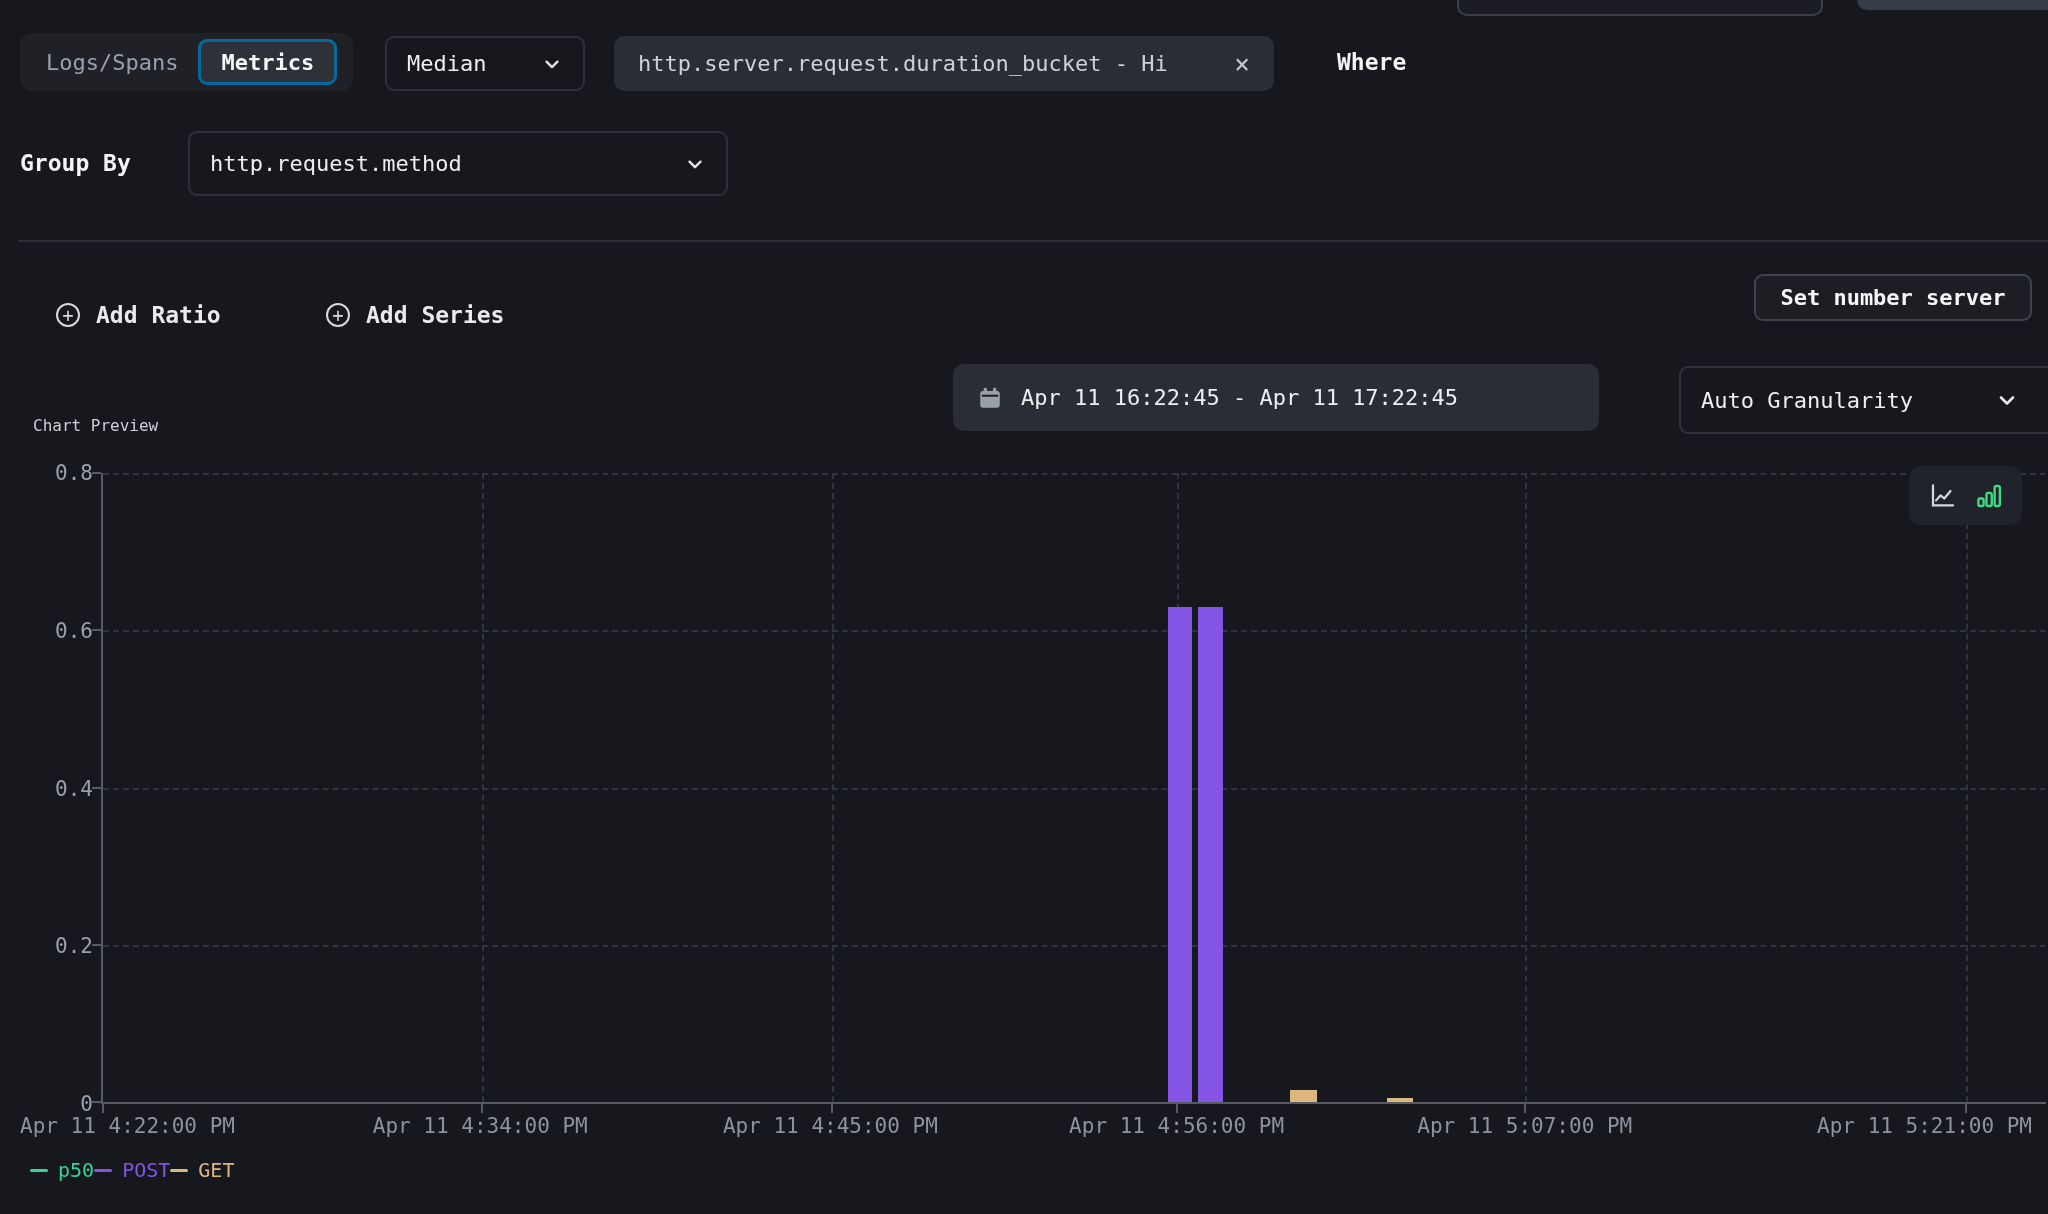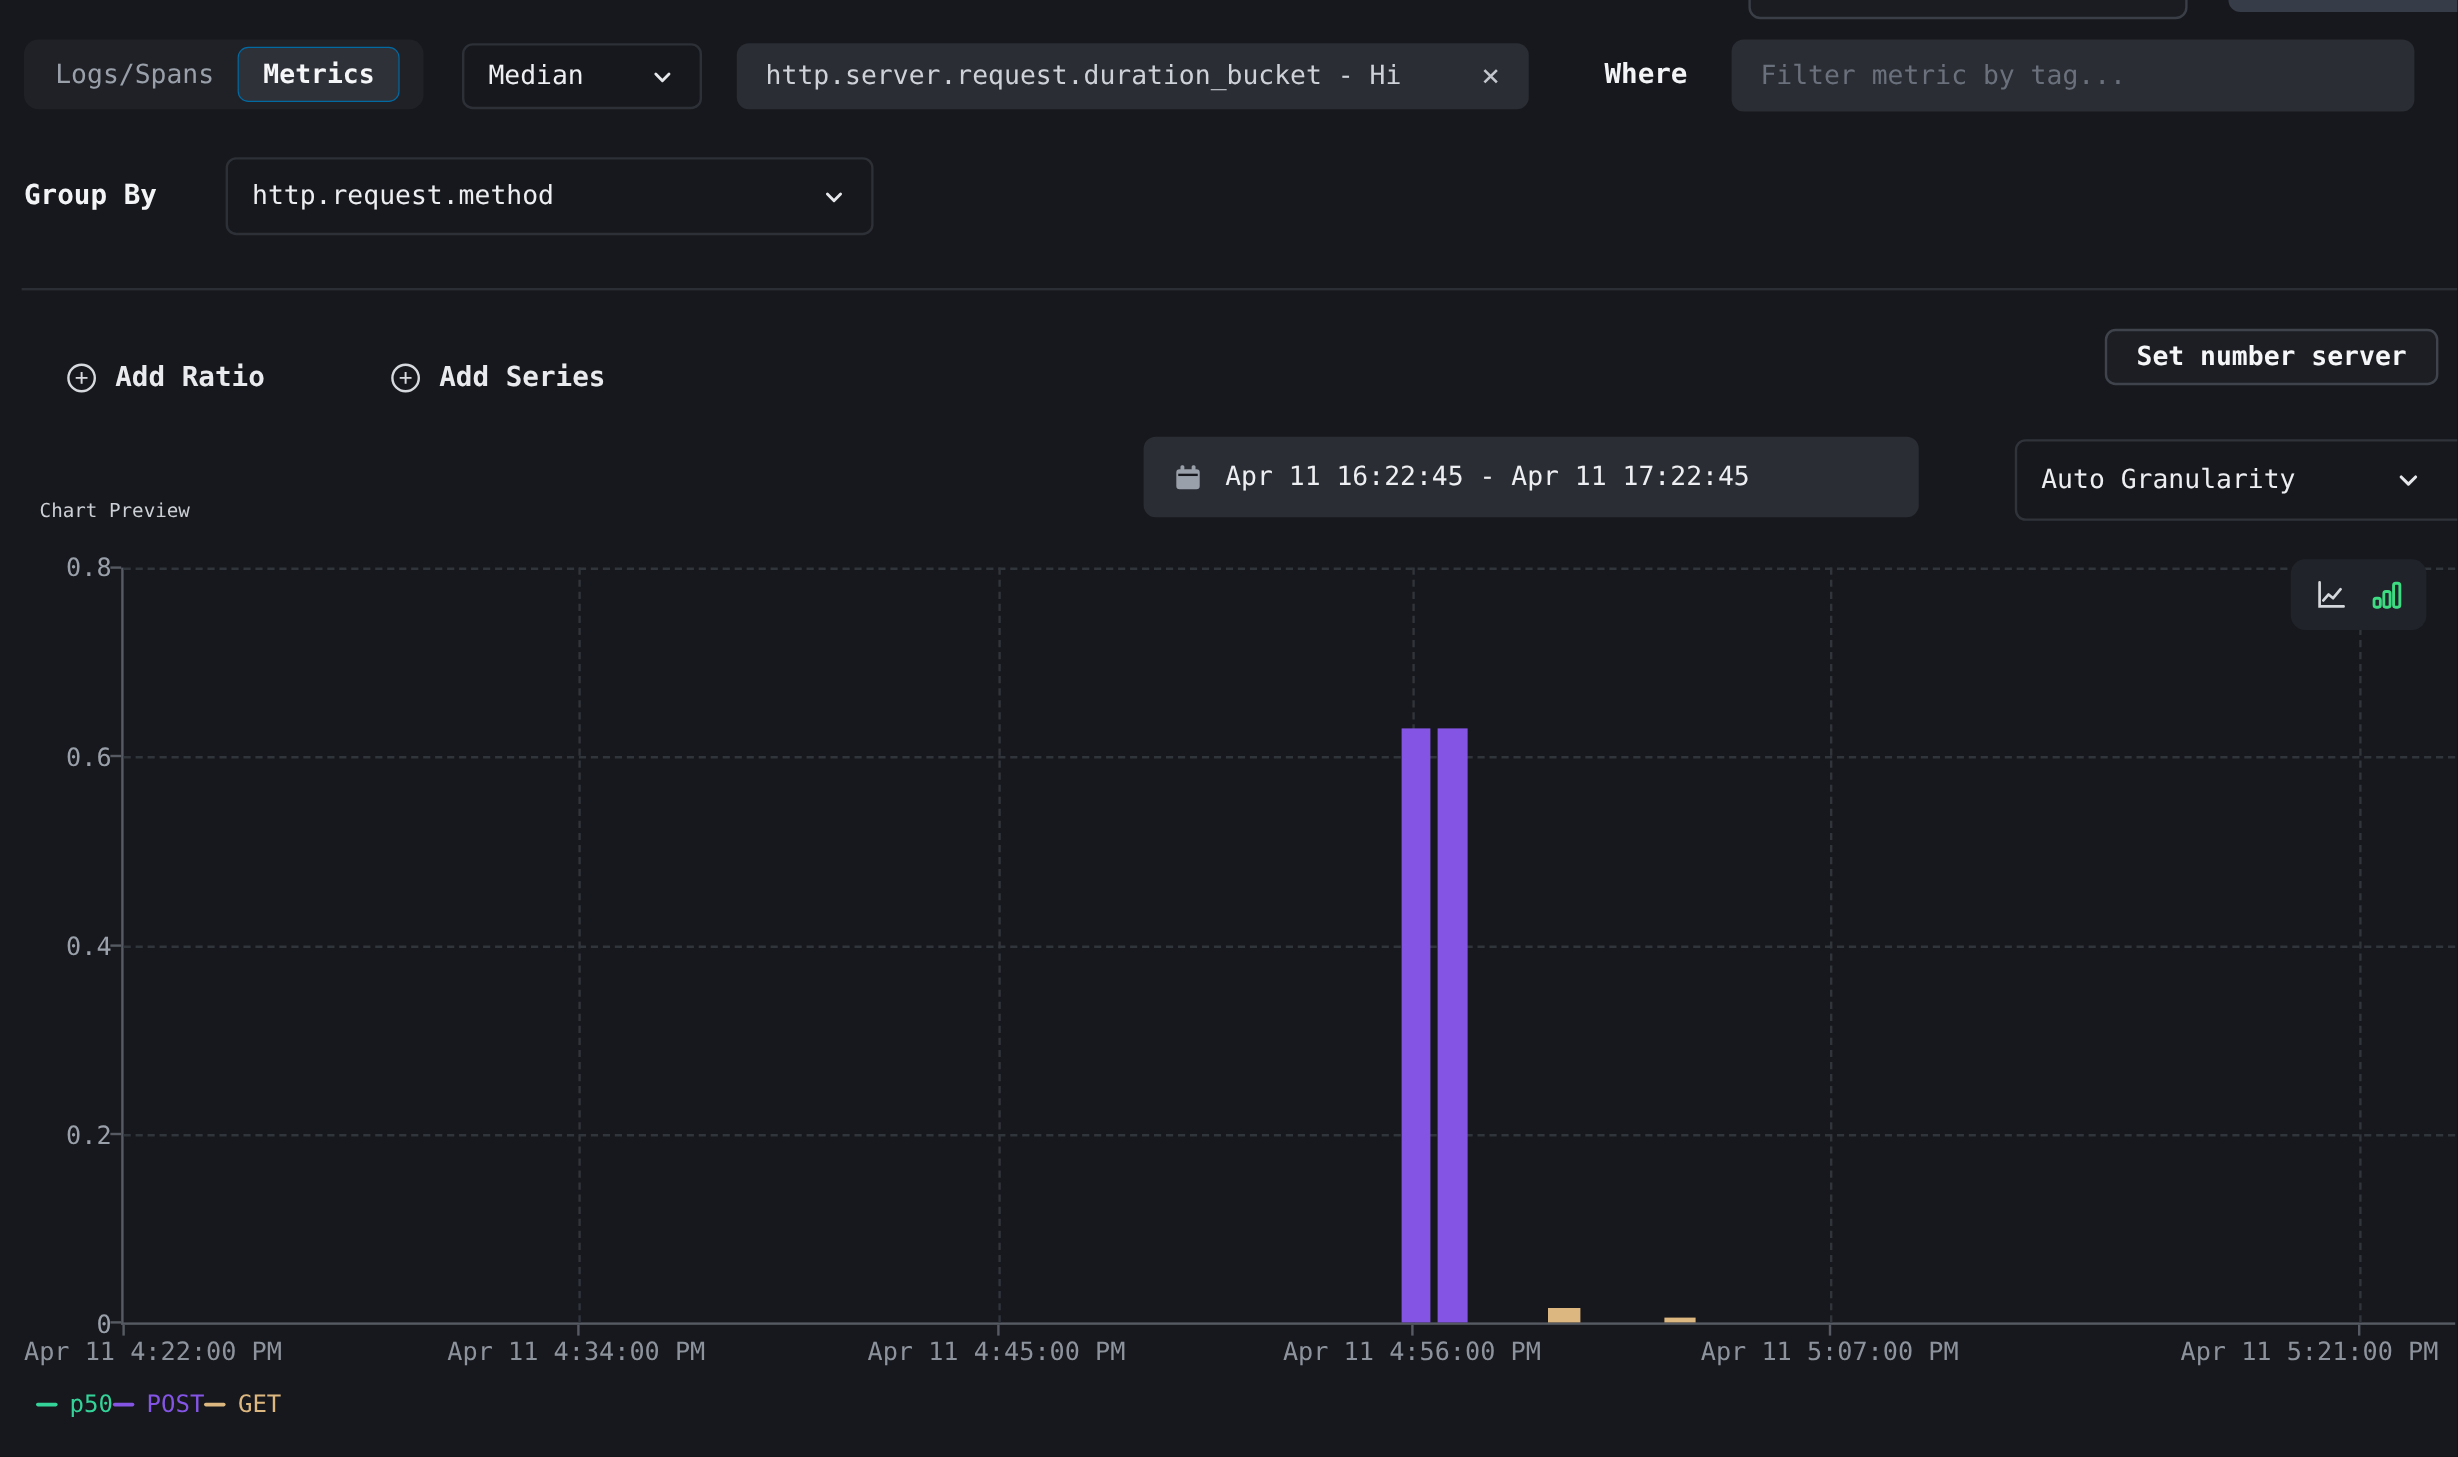--- a/index.html
+++ b/index.html
@@ -23,21 +23,21 @@
   .seg {
     position:absolute; left:20px; top:33px; height:58px; width:333px;
     background:#1f2127; border-radius:12px; display:flex; align-items:center; padding:6px;
   }
   .seg-btn {
     height:46px; border:none; background:transparent; color:#9aa0a9;
     font:400 22px "DejaVu Sans Mono","Liberation Mono",monospace;
     padding:0 20px; border-radius:9px; display:flex; align-items:center; cursor:pointer;
   }
   .seg-btn.active {
-    background:#2e3138; border:1px solid #0369a1; color:#f5f6f8; font-weight:700;
+    background:#2e3138; border:3px solid #0369a1; color:#f5f6f8; font-weight:700;
   }
   .select {
     position:absolute; display:flex; align-items:center; justify-content:space-between;
     background:transparent; border:2px solid #2d3037; border-radius:9px;
     color:#eceef1; font:400 22px "DejaVu Sans Mono","Liberation Mono",monospace;
     padding:0 20px; cursor:pointer;
   }
   .chev { flex:0 0 auto; margin-left:18px; }
   .pill {
     position:absolute; display:flex; align-items:center;
@@ -120,21 +120,20 @@
     </svg>
   </button>
 
   <div class="pill" style="left:614px; top:36px; width:660px; height:55px; justify-content:space-between;">
     <span>http.server.request.duration_bucket - Hi</span>
     <span class="close">×</span>
   </div>
 
   <span class="lbl" style="left:1337px; top:49px;">Where</span>
 
-  <input class="input" style="left: 1443px; top: 33px; width: 569px; height: 60px;" placeholder="Filter metric by tag...">
 
   <span class="lbl" style="left:20px; top:150px;">Group By</span>
   <button class="select" style="left:188px; top:131px; width:540px; height:65px;">
     <span>http.request.method</span>
     <svg class="chev" width="22" height="22" viewBox="0 0 24 24">
       <path d="M6 9.5l6 6 6-6" fill="none" stroke="#e5e7eb" stroke-width="2.6" stroke-linecap="round" stroke-linejoin="round"></path>
     </svg>
   </button>
 
   <div class="divider"></div>

